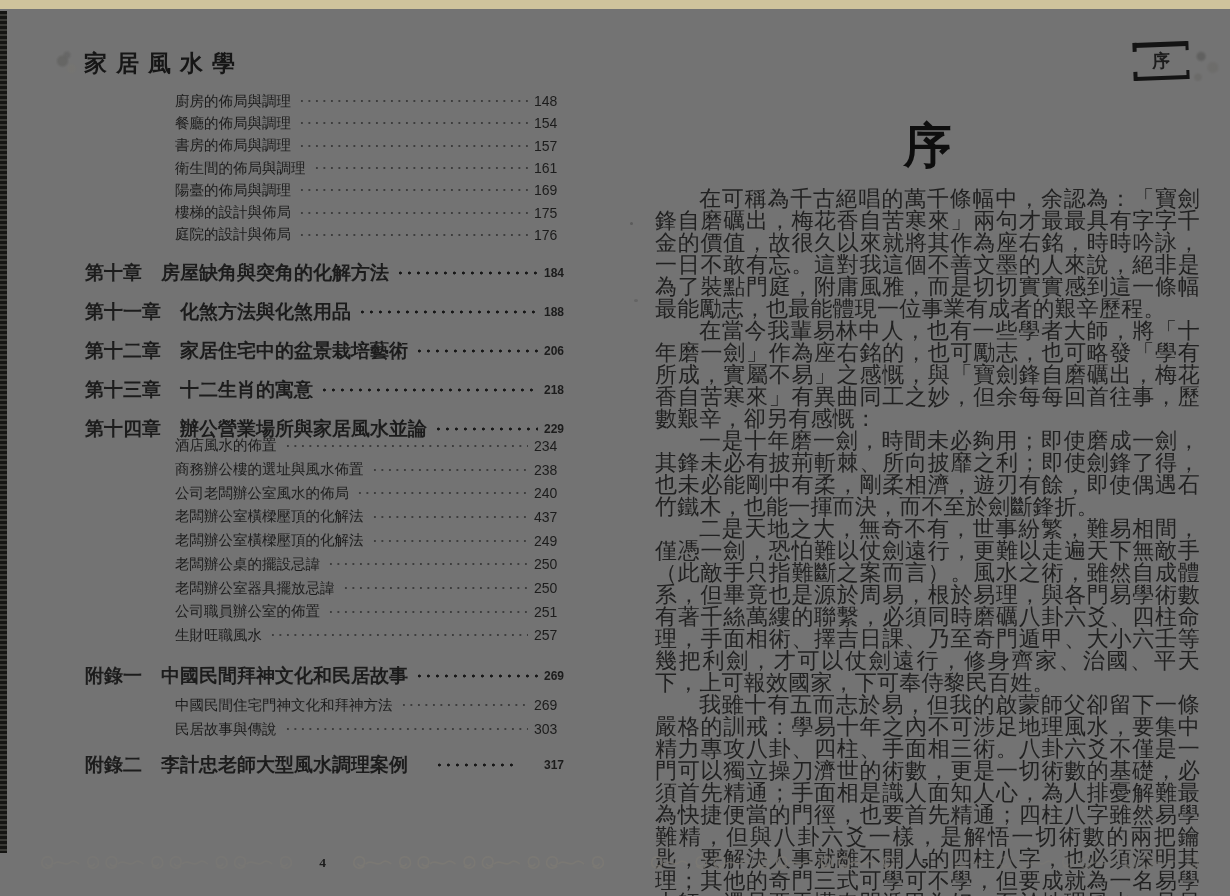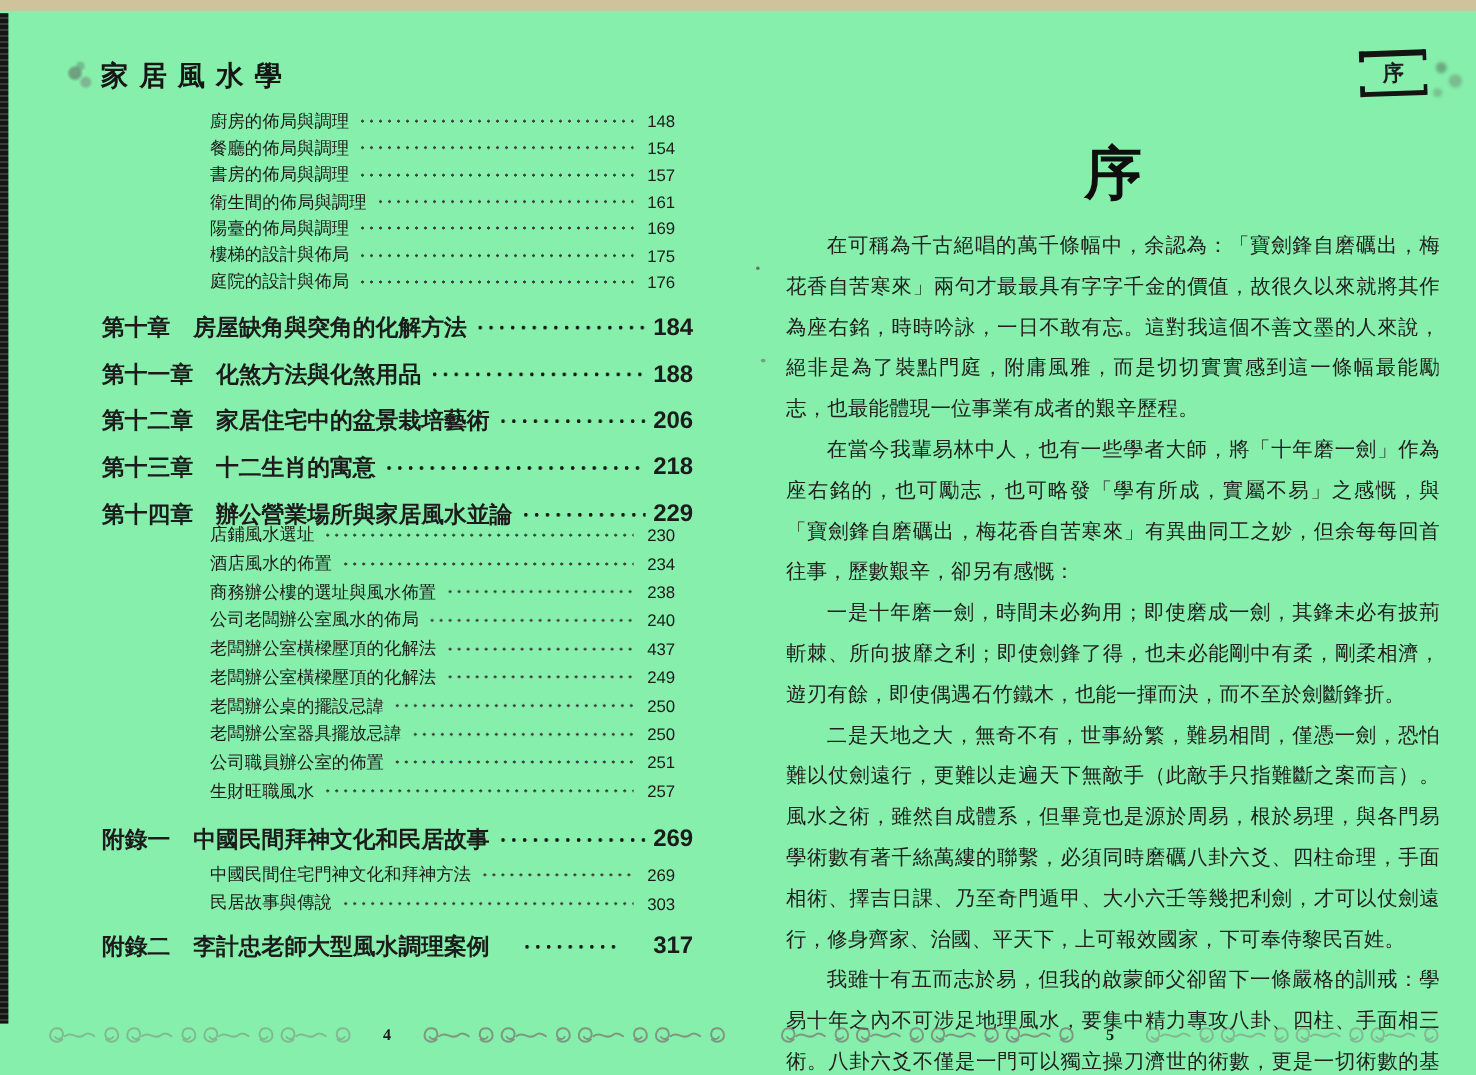--- a/index.html
+++ b/index.html
@@ -1,16 +1,16 @@
 <!DOCTYPE html>
 <html><head>
 <meta charset="utf-8">
 <style>
   html,body{margin:0;padding:0;width:1230px;height:896px;overflow:hidden;background:#ffffff;}
-  .canvas{position:relative;width:1230px;height:896px;background:#86efac;
+  .canvas{position:relative;width:1230px;height:896px;background:#737373;
           font-family:"Liberation Sans",sans-serif;color:#1c1c1c;}
 
   
   .top-strip{position:absolute;top:0;left:0;width:1230px;height:9px;background:#cfc39c;}
   .spine{position:absolute;top:11px;left:0;width:7px;height:842px;
          background:repeating-linear-gradient(to bottom,#151513 0 3px,#3a3a36 3px 5px);}
   .speck{position:absolute;background:#555;border-radius:50%;}
   #speck1{left:630px;top:222px;width:3px;height:3px;opacity:.8;}
   #speck2{left:634px;top:299px;width:4px;height:3px;opacity:.5;}
 
@@ -40,41 +40,41 @@
   .app-title{height:34px;font-size:19px;font-weight:bold;padding-left:55px;padding-right:4px;}
   .app-title.second{margin-top:6px;height:36px;gap:20px;}
   .app-sub{height:24px;font-size:14.5px;padding-left:145px;padding-right:14px;}
   .toc-label{white-space:nowrap;}
   .leader{flex:1 1 auto;height:6px;margin:0 6px 0 9px;
     background-image:radial-gradient(circle at 2px 3px,#3d3d3d 1.05px,transparent 1.35px);
     background-size:7.5px 6px;background-repeat:repeat-x;background-position:left center;}
   .chapter .leader,.app-title .leader{
     background-image:radial-gradient(circle at 2.2px 3px,#161616 1.35px,transparent 1.7px);
     background-size:9px 6px;}
-  .toc-page{min-width:34px;text-align:center;font-size:14px;}
-  .chapter .toc-page,.app-title .toc-page{font-size:20px;}
+  .toc-page{min-width:34px;text-align:left;font-size:14px;}
+  .chapter .toc-page,.app-title .toc-page{font-size:12px;}
 
   
   .corner-tab{position:absolute;top:2px;right:22px;width:54px;transform:rotate(-2deg);}
   .tab-bar{display:block;height:4.5px;background:#141414;border-radius:1px;position:relative;}
   .tab-bar.top::before,.tab-bar.top::after{content:"";position:absolute;top:0;width:3.5px;height:9px;background:#141414;}
   .tab-bar.top::before{left:-1px;} .tab-bar.top::after{right:-1px;}
   .tab-bar.bottom::before,.tab-bar.bottom::after{content:"";position:absolute;bottom:0;width:3.5px;height:9px;background:#141414;}
   .tab-bar.bottom::before{left:-1px;} .tab-bar.bottom::after{right:-1px;}
   .tab-label{display:block;text-align:center;font-size:18px;font-weight:bold;padding:2px 0 3px;}
   .tab-smudge{position:absolute;right:-36px;top:2px;width:38px;height:46px;filter:blur(.7px);opacity:.5;
     background:
       radial-gradient(circle at 40% 30%,rgba(70,70,68,.8) 0 3px,transparent 6px),
       radial-gradient(circle at 70% 55%,rgba(100,98,94,.7) 0 4px,transparent 7px),
       radial-gradient(circle at 30% 75%,rgba(90,88,84,.6) 0 2.5px,transparent 5px);}
 
   .preface-title{margin:78px 0 0;height:56px;line-height:56px;text-align:center;
                  font-size:48px;font-weight:bold;width:545px;margin-left:15px;color:#0e0e0e;}
   .body-text{margin:14px 0 0 15px;width:545px;}
-  .body-text p{margin:0;font-size:17px;line-height:34px;text-align:justify;
+  .body-text p{margin:0;font-size:22px;line-height:22px;text-align:justify;
                text-indent:2em;color:#212121;letter-spacing:.2px;}
 
   
   .footer{position:absolute;top:812px;left:8px;right:8px;display:flex;align-items:center;gap:10px;}
   .orn{flex:1 1 auto;height:22px;opacity:.75;}
   .orn.faded{opacity:.45;}
   .pagenum{font-size:13.5px;font-weight:bold;font-family:"Liberation Serif",serif;padding:0 14px;}
 </style>
 </head>
 <body>
@@ -163,25 +163,20 @@
             <span class="toc-page">218</span>
           </div>
           <div class="toc-row chapter">
             <span class="toc-label">第十四章　辦公營業場所與家居風水並論</span>
             <span class="leader"></span>
             <span class="toc-page">229</span>
           </div>
         </div>
       <div id="subs2">
           <div class="toc-row sub">
-            <span class="toc-label">店鋪風水選址</span>
-            <span class="leader"></span>
-            <span class="toc-page">230</span>
-          </div>
-          <div class="toc-row sub">
             <span class="toc-label">酒店風水的佈置</span>
             <span class="leader"></span>
             <span class="toc-page">234</span>
           </div>
           <div class="toc-row sub">
             <span class="toc-label">商務辦公樓的選址與風水佈置</span>
             <span class="leader"></span>
             <span class="toc-page">238</span>
           </div>
           <div class="toc-row sub">

